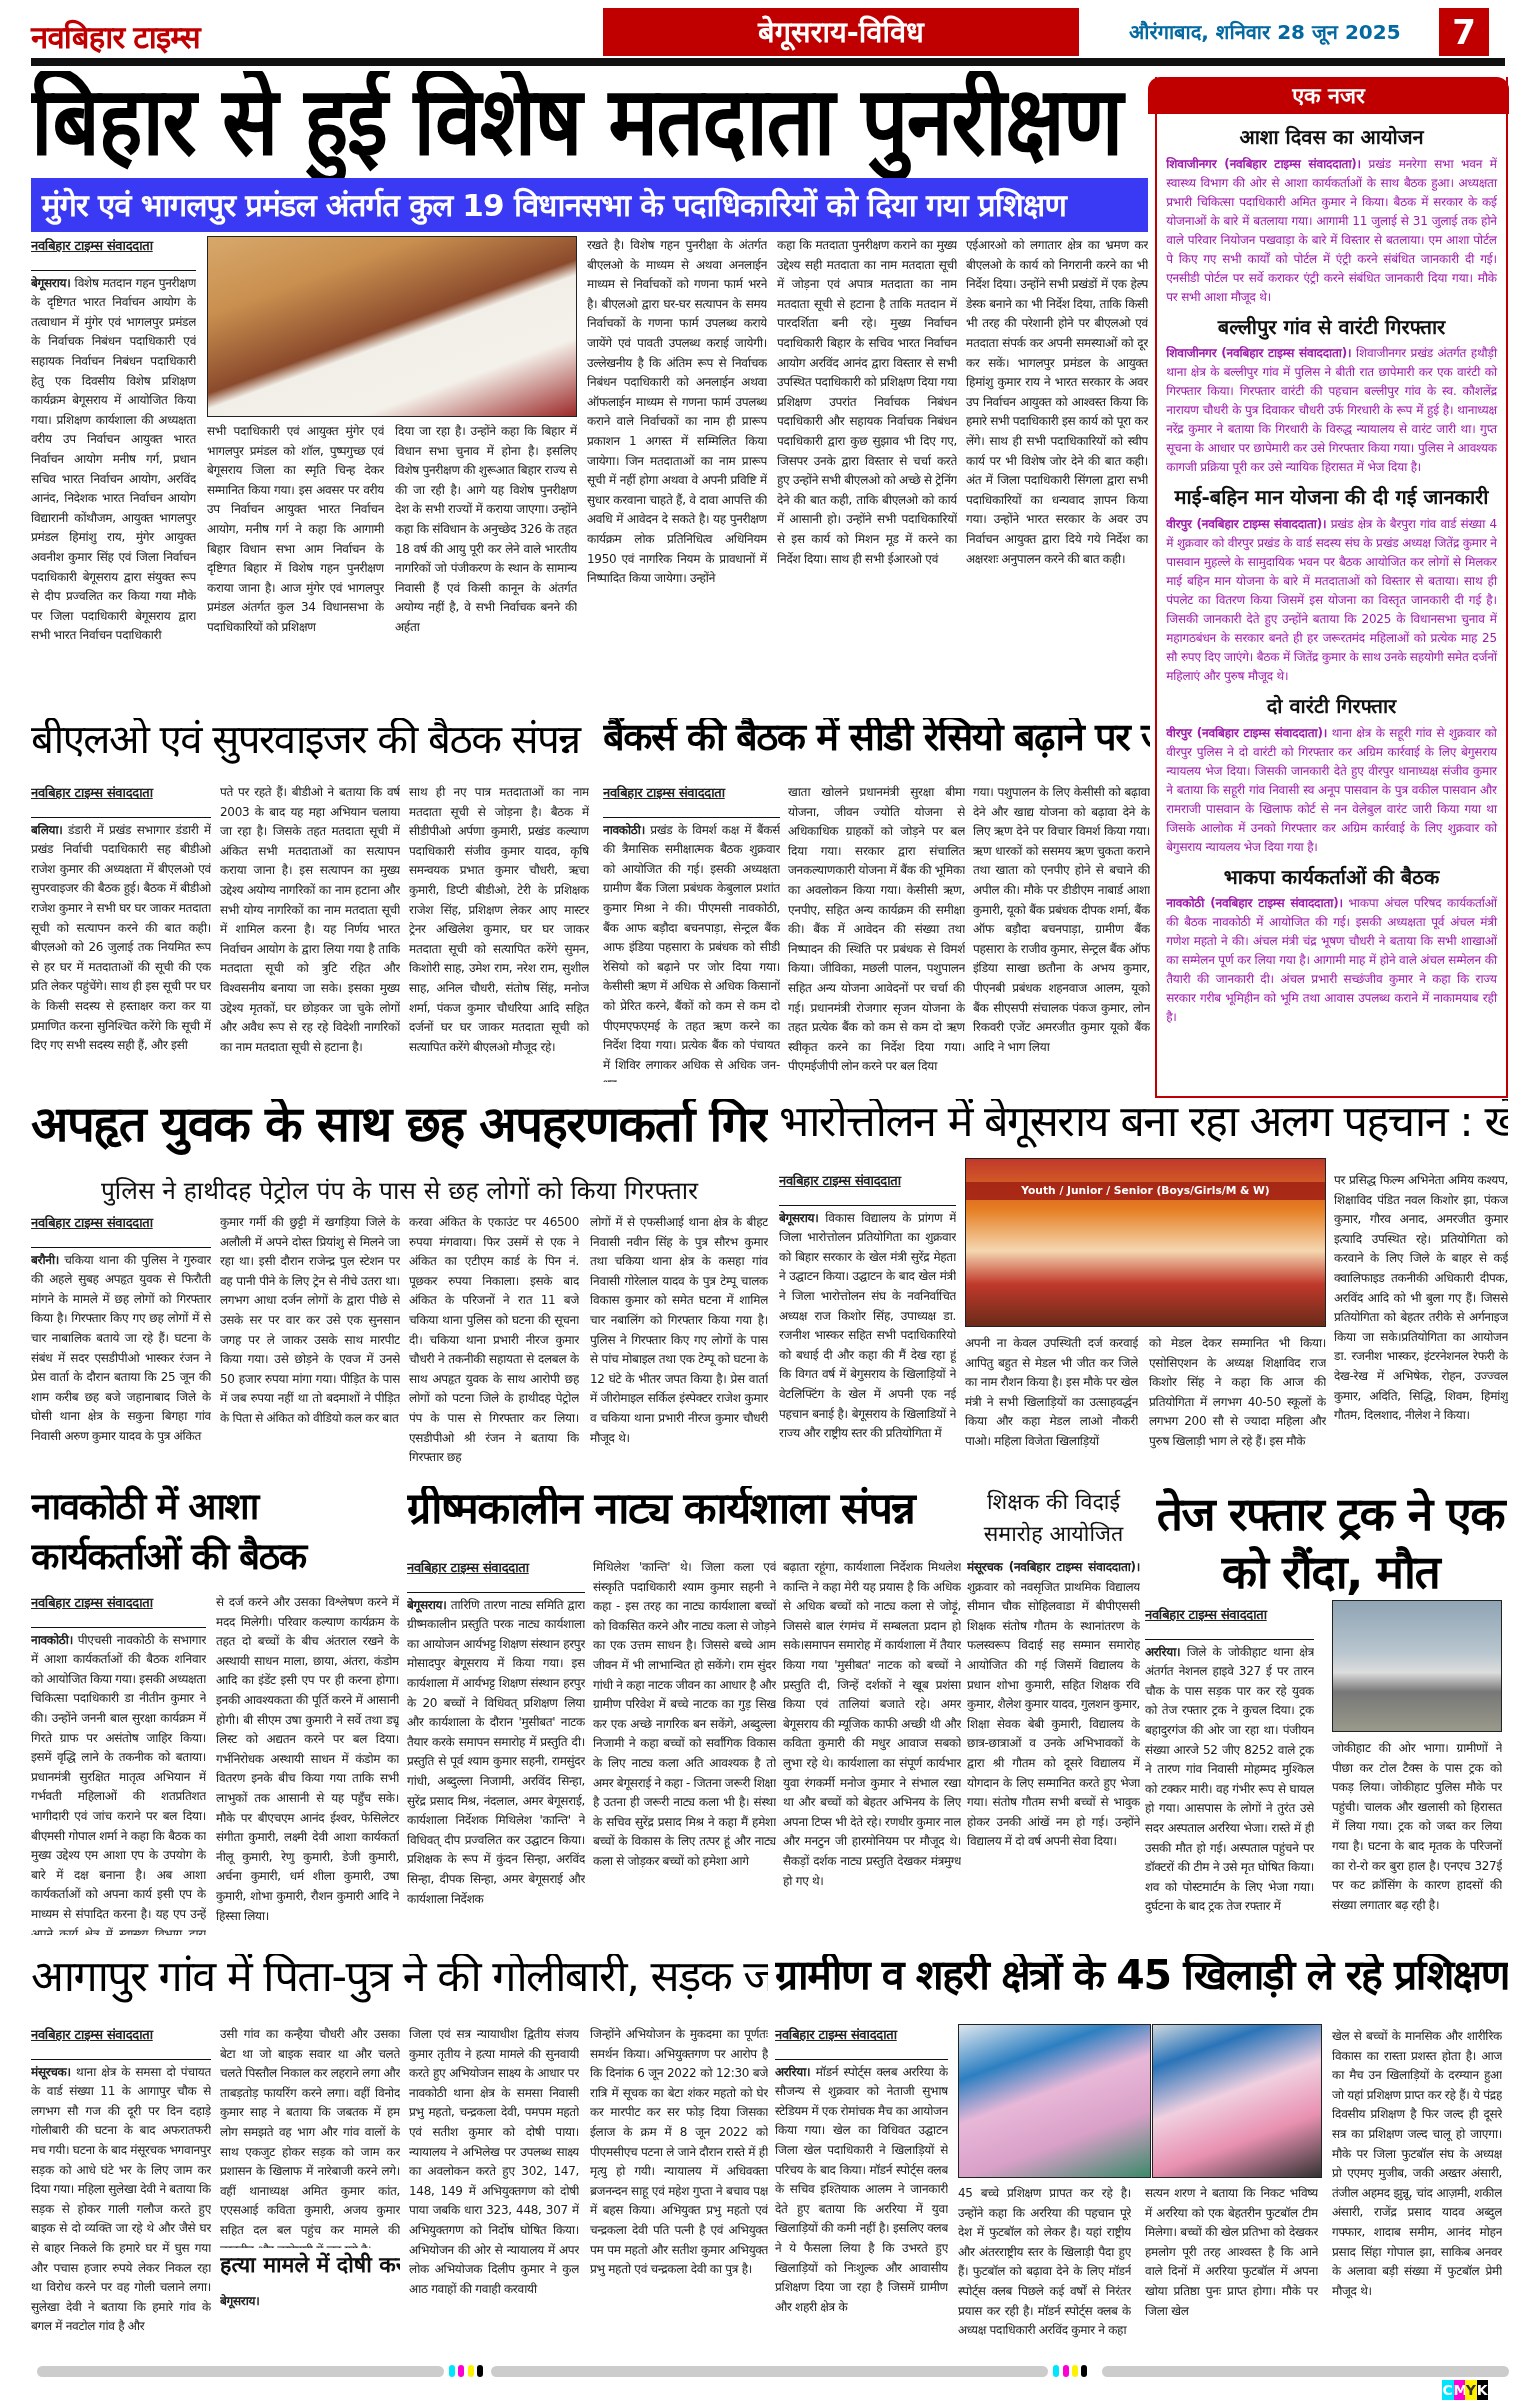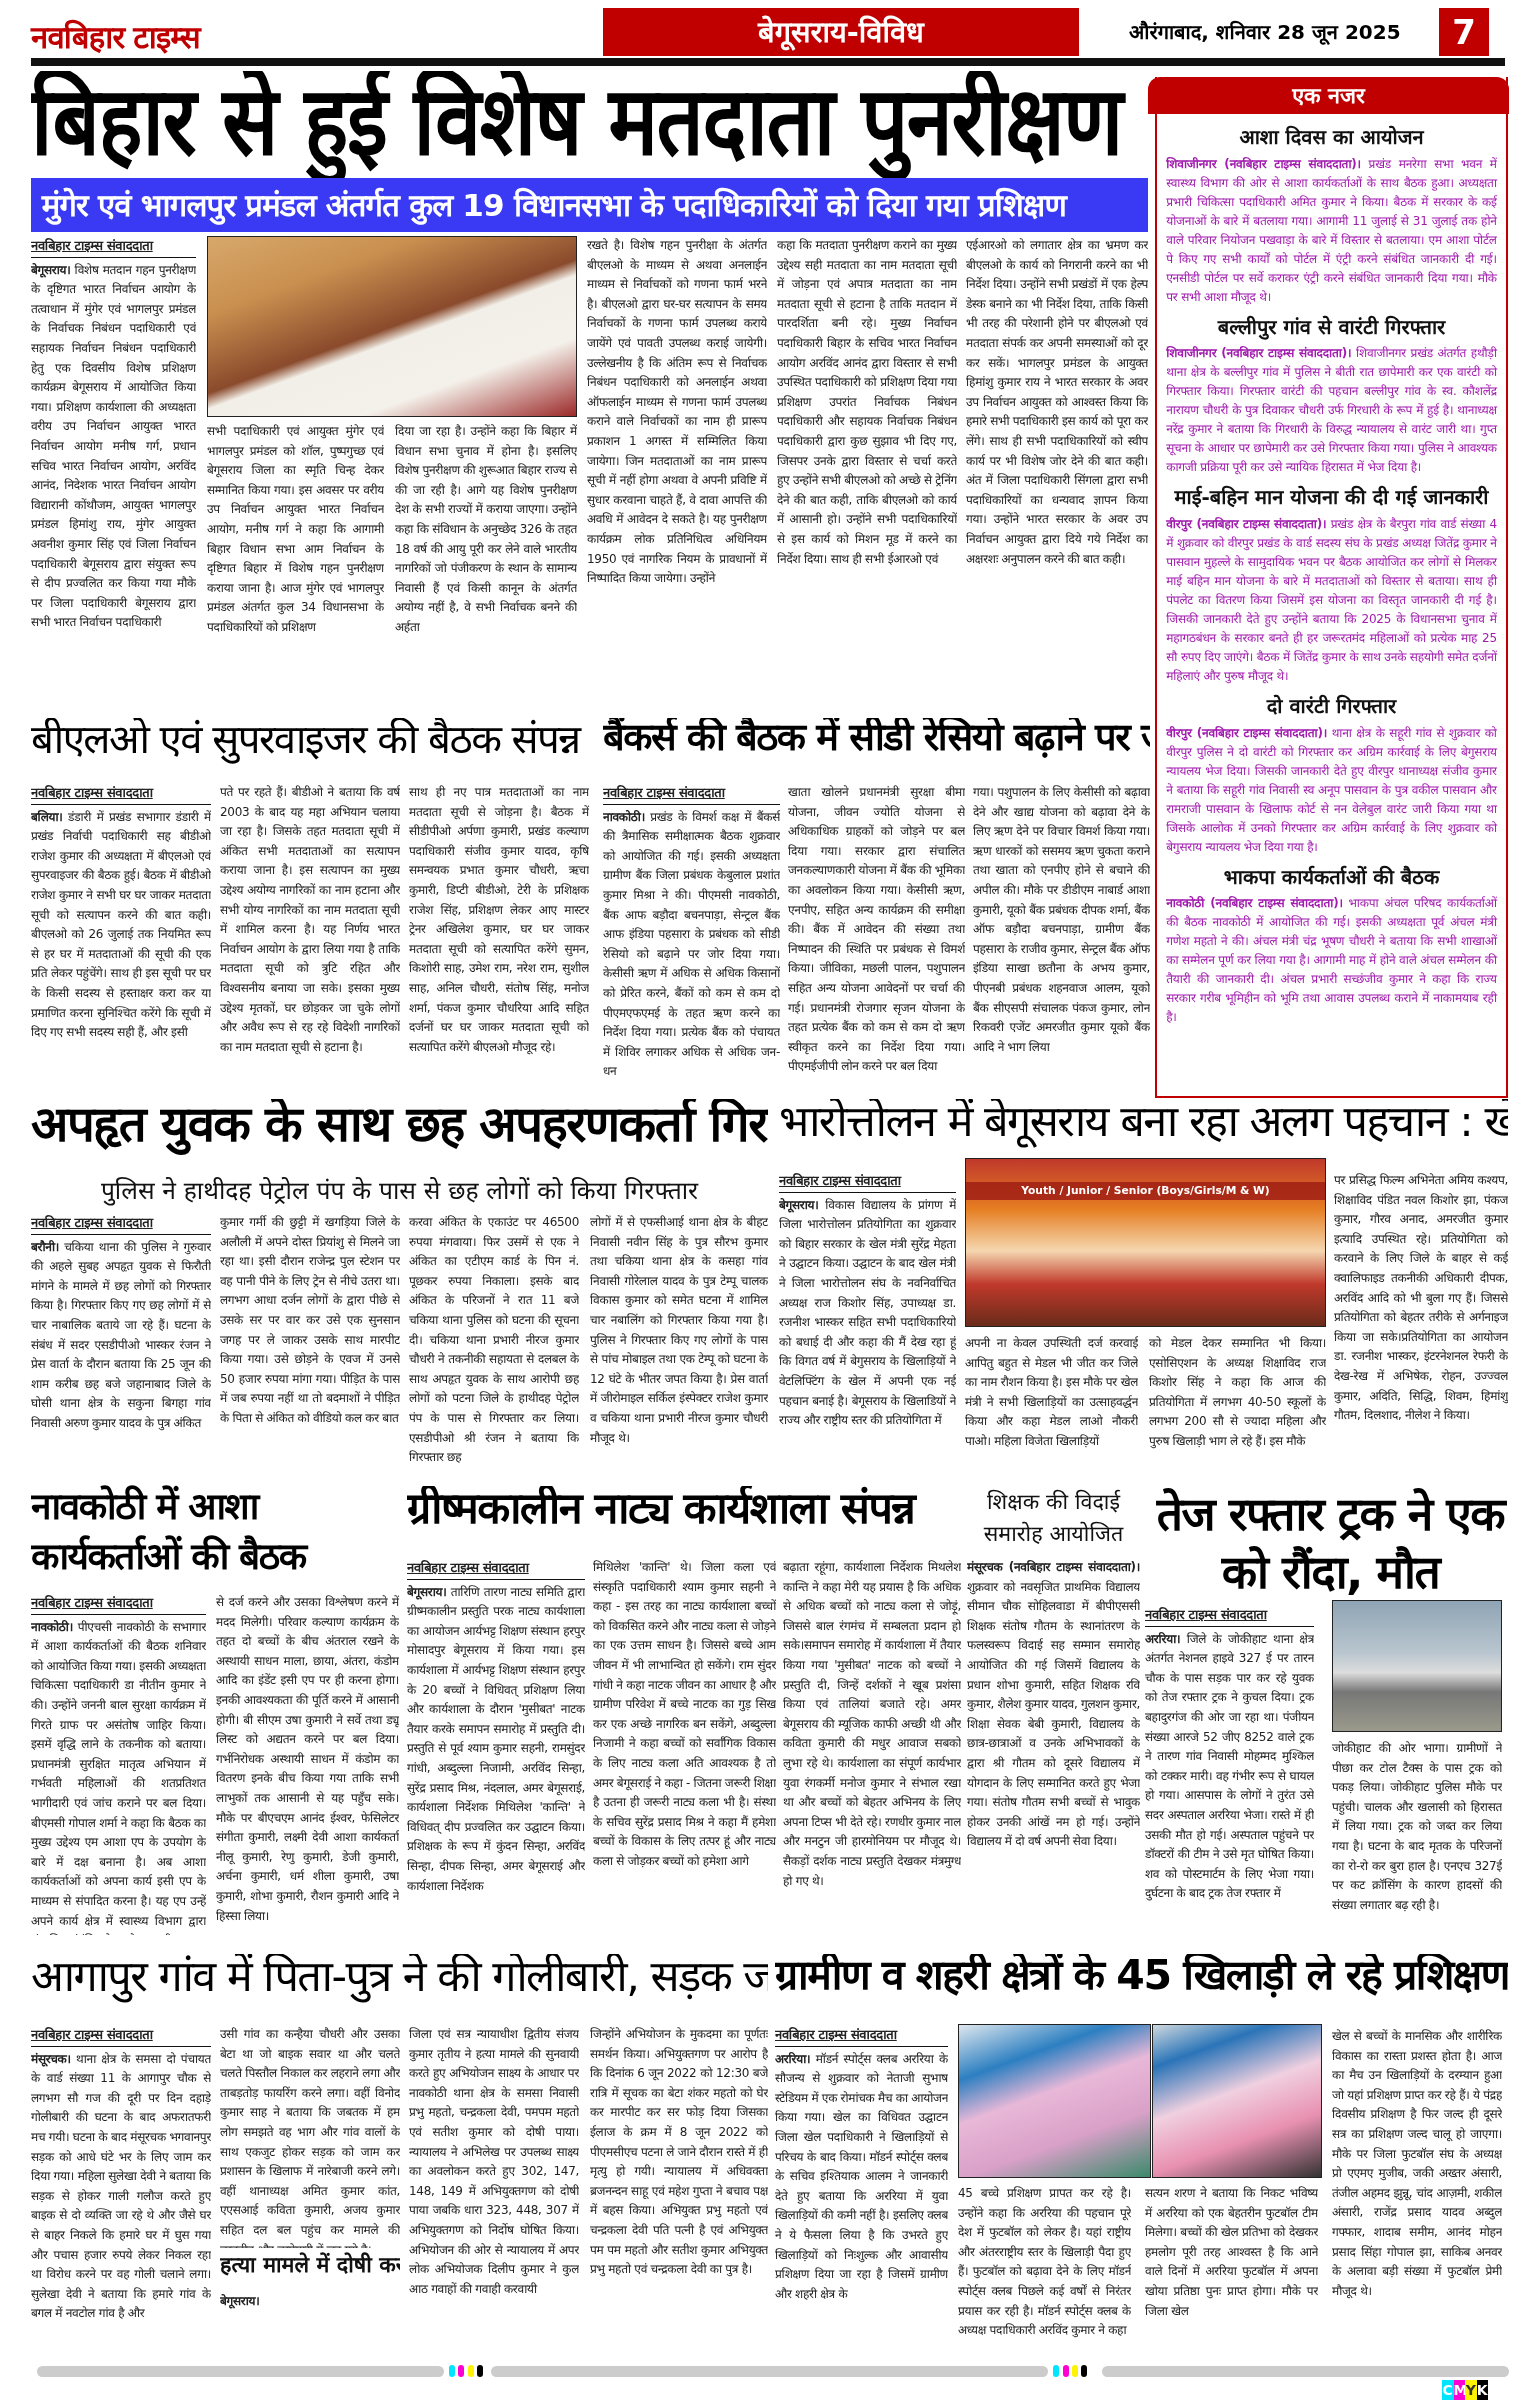--- a/index.html
+++ b/index.html
@@ -1,27 +1,27 @@
 <!DOCTYPE html>
 <html style="font-size:12.3px"><head>
 <meta charset="utf-8">
 <style>
 *{box-sizing:border-box;margin:0;padding:0}
 html,body{width:1535px;height:2401px;background:#fff;overflow:hidden}
 body{position:relative;font-family:"DejaVu Sans",sans-serif;color:#111}
 .abs{position:absolute}
 .masthead-name{left:31px;top:15.4px;font-size:31px;font-weight:bold;color:#c00000;font-family:"DejaVu Sans Condensed","DejaVu Sans",sans-serif;letter-spacing:-0.8px}
 .section-box{left:603px;top:7.7px;width:476px;height:48px;background:#c00000;color:#fff;font-size:29px;font-weight:bold;text-align:center;line-height:48px}
-.dateline{left:1129px;top:18.4px;font-size:20px;font-weight:bold;color:#000000}
+.dateline{left:1129px;top:18.4px;font-size:20px;font-weight:bold;color:#0369a1}
 .pageno{left:1439px;top:7.7px;width:50px;height:48px;background:#c00000;color:#fff;font-size:34px;font-weight:bold;text-align:center;line-height:48px}
 .rule-top{left:31px;top:58px;width:1474px;height:7.7px;background:#111}
 .h1{font-weight:bold;color:#000;line-height:1.05;white-space:nowrap;overflow:hidden;font-family:"DejaVu Sans",sans-serif;letter-spacing:-1.5px;transform-origin:left top}
 .subbar{left:31px;top:178px;width:1117px;height:54px;background:#3a3af5;color:#fff;font-size:31px;font-weight:bold;line-height:54px;padding-left:10.7px;white-space:nowrap;overflow:hidden;letter-spacing:-0.8px}
 .col{font-size:12px;line-height:19.6px;text-align:justify;color:#222;overflow:hidden;font-family:"DejaVu Sans",sans-serif;letter-spacing:-0.3px}
-.byline{font-size:13px;font-weight:bold;border-bottom:1.5px solid #111;padding-bottom:1px;margin-bottom:3.1px;white-space:nowrap;text-decoration:underline}
+.byline{font-size:13px;font-weight:bold;border-bottom:1.5px solid #111;padding-bottom:14px;margin-bottom:3.1px;white-space:nowrap;text-decoration:underline}
 .dateline-lead{font-weight:bold}
 .photo{border:1.5px solid #222;overflow:hidden}
 .ph1{background:linear-gradient(160deg,#d7a86b 0%,#c98f4f 25%,#8a4a2c 50%,#f2efe8 55%,#f4f1ea 75%,#9c2a2a 100%)}
 .ph2{background:linear-gradient(180deg,#c0392b 0%,#e67e22 30%,#f5d7b0 55%,#c0392b 75%,#6a2b1a 100%)}
 .ph3{background:linear-gradient(180deg,#8fa4b5 0%,#b9c6cf 40%,#ddd 55%,#777 70%,#9a9a8c 100%)}
 .ph4{background:linear-gradient(160deg,#dfe7ee 0%,#2c7fc1 25%,#e8b8d8 45%,#d9a0c8 70%,#3a8a6a 100%)}
 .ph5{background:linear-gradient(160deg,#cfd8de 0%,#2a74b8 20%,#f0d0e0 45%,#e890b0 70%,#333 100%)}
 .sidebar{left:1155px;top:77px;width:353px;height:1021px;border:2.3px solid #c00000;border-top:none}
 .sidebar-head{left:1148px;top:77px;width:361px;height:37px;background:#c00000;color:#fff;font-size:21.5px;font-weight:bold;text-align:center;line-height:37px;border-radius:12.3px 12.3px 0 0}
 .sb-title{font-size:20px;font-weight:bold;text-align:center;color:#111;margin:6.1px 0 4.6px}

